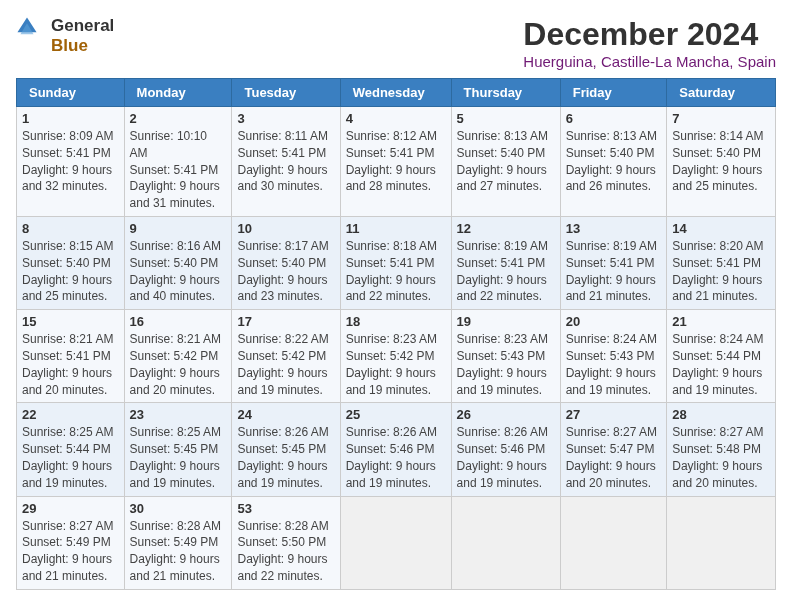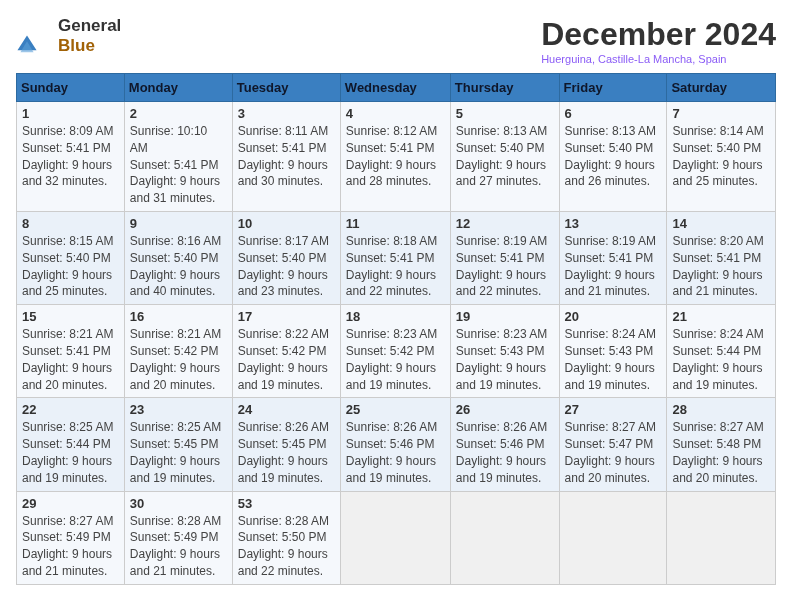--- a/index.html
+++ b/index.html
@@ -11,48 +11,48 @@
       padding: 16px;
     }
     .header {
       display: flex;
       justify-content: space-between;
       align-items: flex-start;
       margin-bottom: 8px;
     }
     .logo {
       display: flex;
-      align-items: flex-end;
-      gap: 20px;
+      align-items: flex-start;
+      gap: 13px;
     }
     .logo-icon {
       width: 22px;
       height: 22px;
     }
     .title-block {
     }
     .month-year {
       font-size: 32px;
       font-weight: bold;
       color: #333;
     }
     .location {
-      font-size: 11px;
-      color: #8b5cf6;
+      font-size: 15px;
+      color: #701a75;
     }
     table {
       width: 100%;
       border-collapse: collapse;
     }
     thead tr th {
       background: #3a7fc1;
-      color: #0f172a;
+      color: #ffffff;
       font-size: 13px;
       font-weight: bold;
-      padding: 6px 4px;
+      padding: 6px 12px;
       text-align: left;
       border: 1px solid #2d6aa0;
     }
     tbody tr td {
       vertical-align: top;
       border: 1px solid #ccc;
       padding: 4px 5px;
       font-size: 10.5px;
       color: #333;
       width: 113px;

